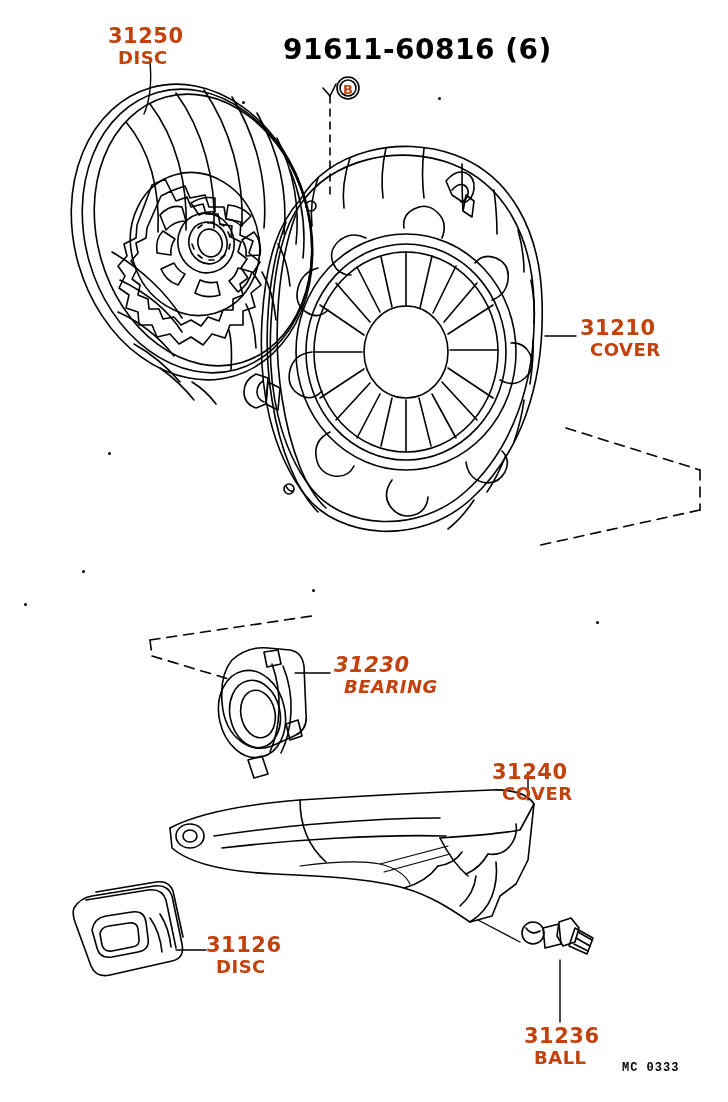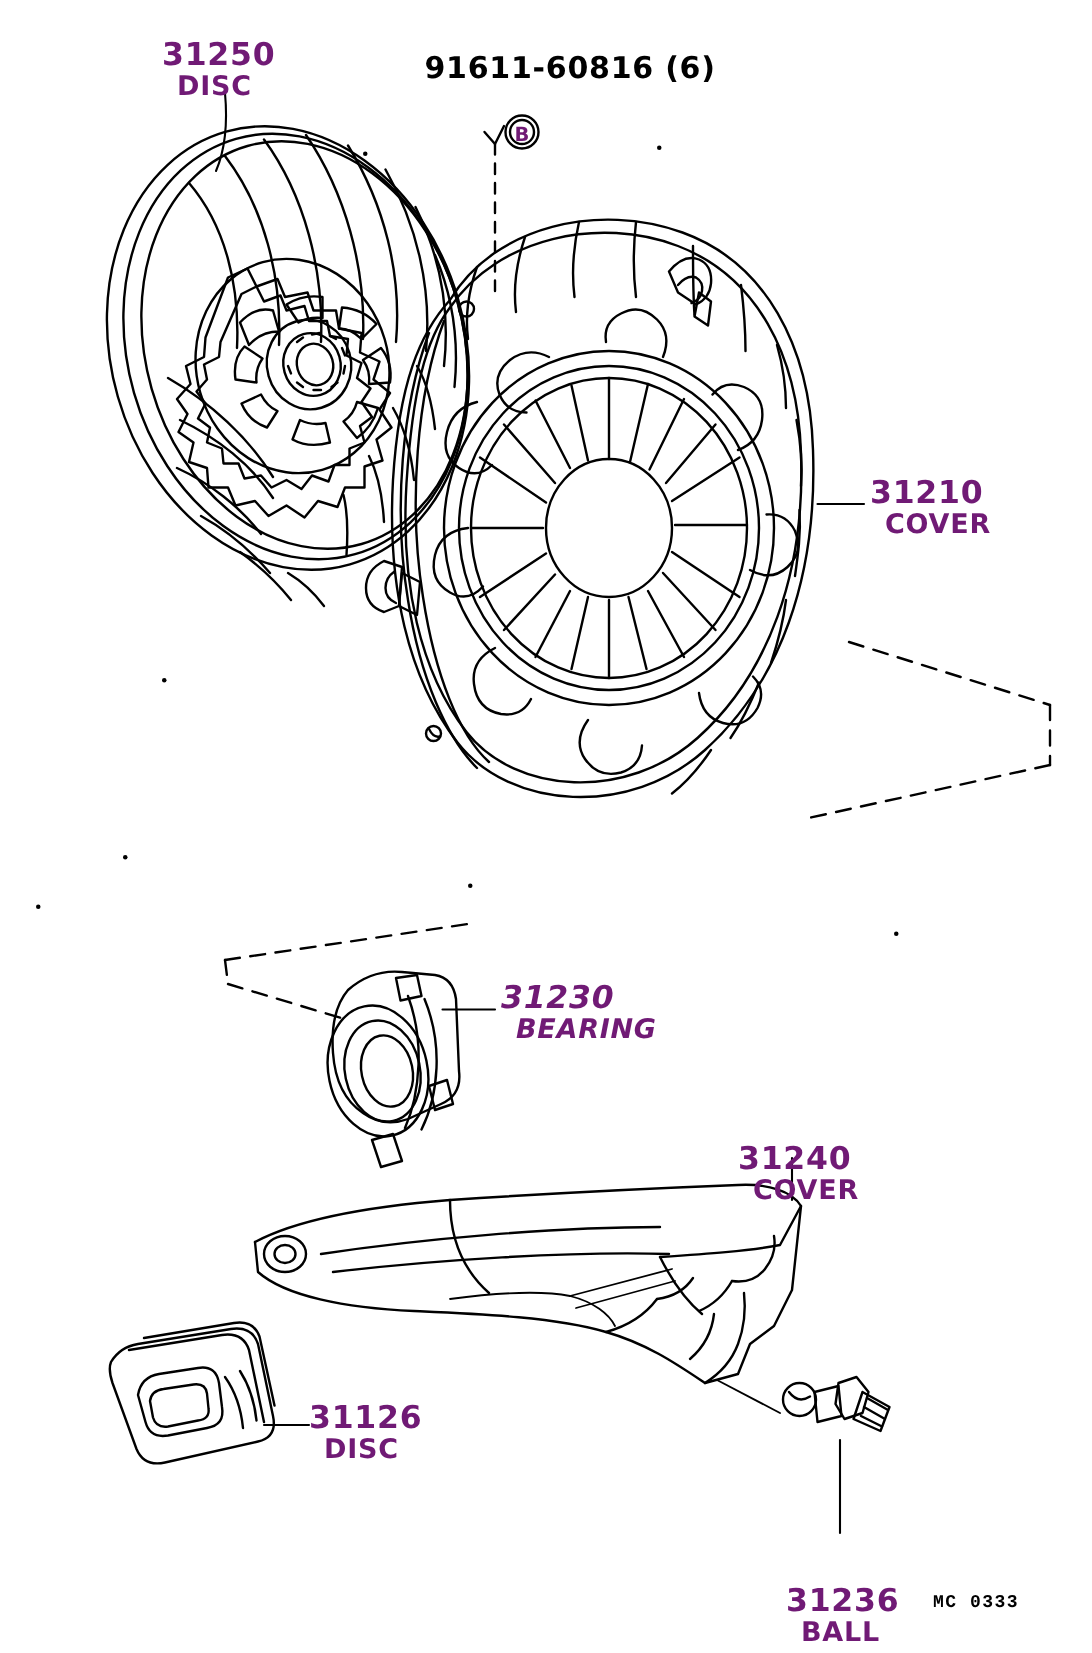--- a/index.html
+++ b/index.html
@@ -10,21 +10,21 @@
   #page {
     position: relative;
     width: 728px;
     height: 1102px;
     background: #ffffff;
     overflow: hidden;
     font-family: "DejaVu Sans", sans-serif;
   }
   .label {
     position: absolute;
-    color: #701a75;
+    color: #c2410c;
     line-height: 1;
     white-space: nowrap;
   }
   .label .num {
     display: block;
     font-size: 21px;
     font-weight: bold;
     letter-spacing: 0.5px;
   }
   .label .name {
@@ -36,21 +36,21 @@
   }
   .label.right .num,
   .label.right .name {
     text-align: left;
   }
   .label.indent .name {
     margin-left: 10px;
   }
   .bolt-label {
     position: absolute;
-    font-size: 20px;
+    font-size: 28px;
     font-weight: bold;
     letter-spacing: 0.5px;
     color: #000;
     white-space: nowrap;
   }
   .code {
     position: absolute;
     font-size: 12px;
     font-weight: bold;
     letter-spacing: 1px;
@@ -331,21 +331,21 @@
   <div class="label indent" style="left:492px; top:730px;margin-top:32px;">
     <span class="num">31240</span>
     <span class="name">COVER</span>
   </div>
 
   <div class="label right indent" style="left:206px; top:935px;">
     <span class="num">31126</span>
     <span class="name">DISC</span>
   </div>
 
-  <div class="label indent" style="left:524px; top:1026px;margin-top:31px;">
+  <div class="label indent" style="left:524px; top:1026px;">
     <span class="num">31236</span>
     <span class="name">BALL</span>
   </div>
 
   <div class="label" style="left:343px; top:81px;">
     <span style="font-size:13px; font-weight:bold;">B</span>
   </div>
 
   <div class="code" style="left:622px; top:1061px;">MC 0333</div>
 

